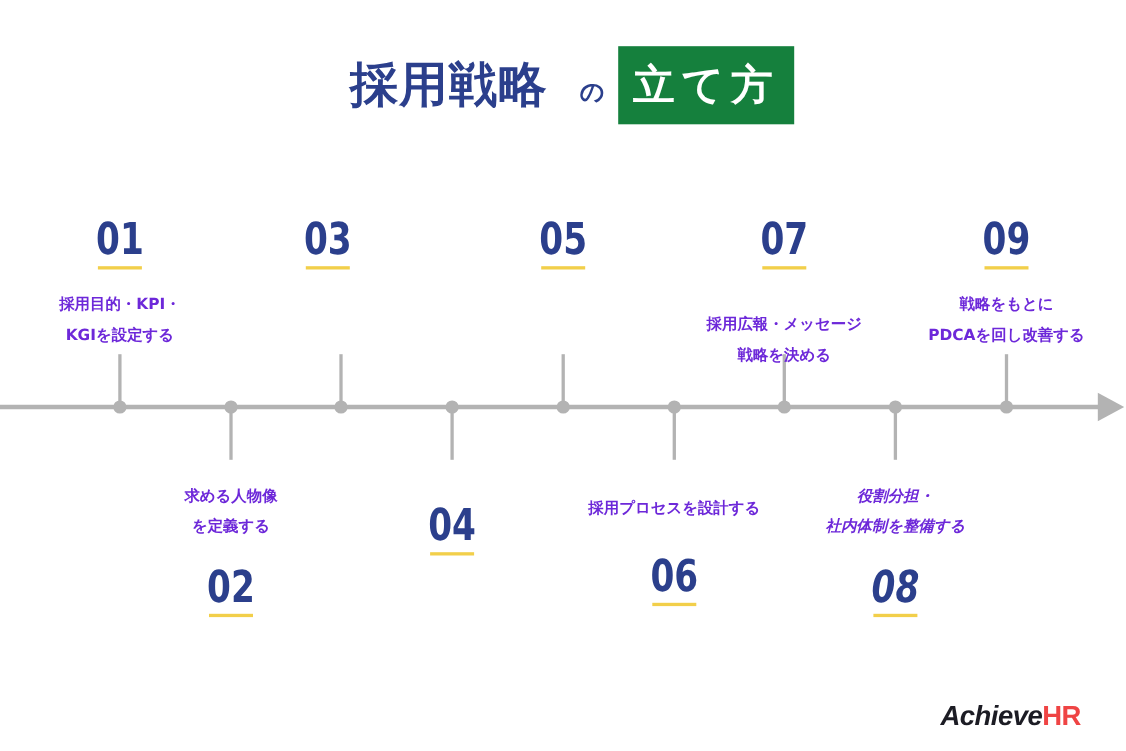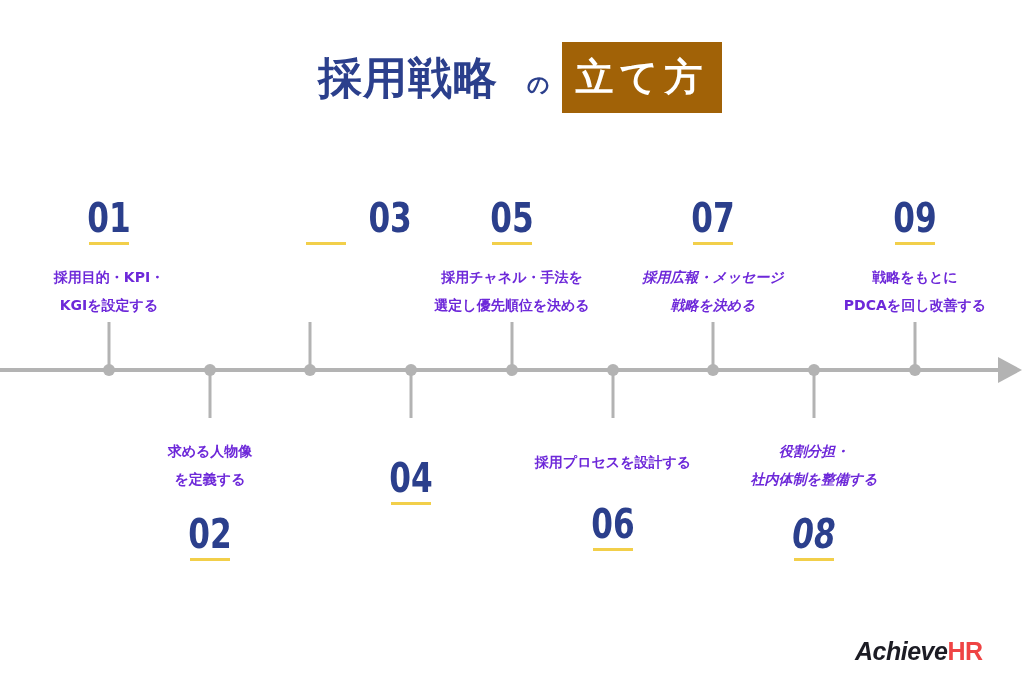--- a/index.html
+++ b/index.html
@@ -14,21 +14,21 @@
       position: absolute; left: 318px; top: 8px;
       font-size: 44px; font-weight: bold; color: #2b3f8c; letter-spacing: 1px;
       line-height: 56px;
     }
     .title-no {
       position: absolute; left: 527px; top: 28px;
       font-size: 22px; font-weight: bold; color: #2b3f8c; line-height: 30px;
     }
     .title-box {
       position: absolute; left: 562px; top: 0; width: 160px; height: 71px;
-      background: #a16207; color: #ffffff;
+      background: #15803d; color: #ffffff;
       font-size: 38px; font-weight: bold; letter-spacing: 6px;
       display: flex; align-items: center; justify-content: center;
     }
     .timeline { position: absolute; left: 0; top: 0; width: 1024px; height: 683px; }
     .step { position: absolute; width: 220px; text-align: center; }
     .step-num {
       font-family: "DejaVu Sans", "Liberation Sans", sans-serif;
       font-size: 40px; font-weight: bold; color: #2b3f8c;
       transform: scaleX(0.78); line-height: 44px;
     }
@@ -82,34 +82,32 @@
   <circle cx="814" cy="370" r="6" fill="#b3b3b3"></circle>
   <circle cx="915" cy="370" r="6" fill="#b3b3b3"></circle>
 </svg>
 
 <div class="step" style="left:-1px; top:196px;">
   <div class="step-num">01</div>
   <div class="step-underline"></div>
   <div class="step-label" style="margin-top:18px;">採用目的・KPI・
 KGIを設定する</div>
 </div>
-<div class="step" style="left:216px; top:196px;text-align:right;">
+<div class="step" style="left:188px; top:196px;">
   <div class="step-num">03</div>
   <div class="step-underline"></div>
 </div>
 <div class="step" style="left:402px; top:196px;">
   <div class="step-num">05</div>
   <div class="step-underline"></div>
-  <div class="step-label" style="margin-top:18px;">採用チャネル・手法を
-選定し優先順位を決める</div>
 </div>
 <div class="step" style="left:603px; top:196px;text-align:center;">
   <div class="step-num">07</div>
   <div class="step-underline"></div>
-  <div class="step-label" style="margin-top:18px;font-style:italic;">採用広報・メッセージ
+  <div class="step-label" style="margin-top:36px;">採用広報・メッセージ
 戦略を決める</div>
 </div>
 <div class="step" style="left:805px; top:196px;">
   <div class="step-num">09</div>
   <div class="step-underline"></div>
   <div class="step-label" style="margin-top:18px;">戦略をもとに
 PDCAを回し改善する</div>
 </div>
 
 <div class="step" style="left:100px; top:437px;">

